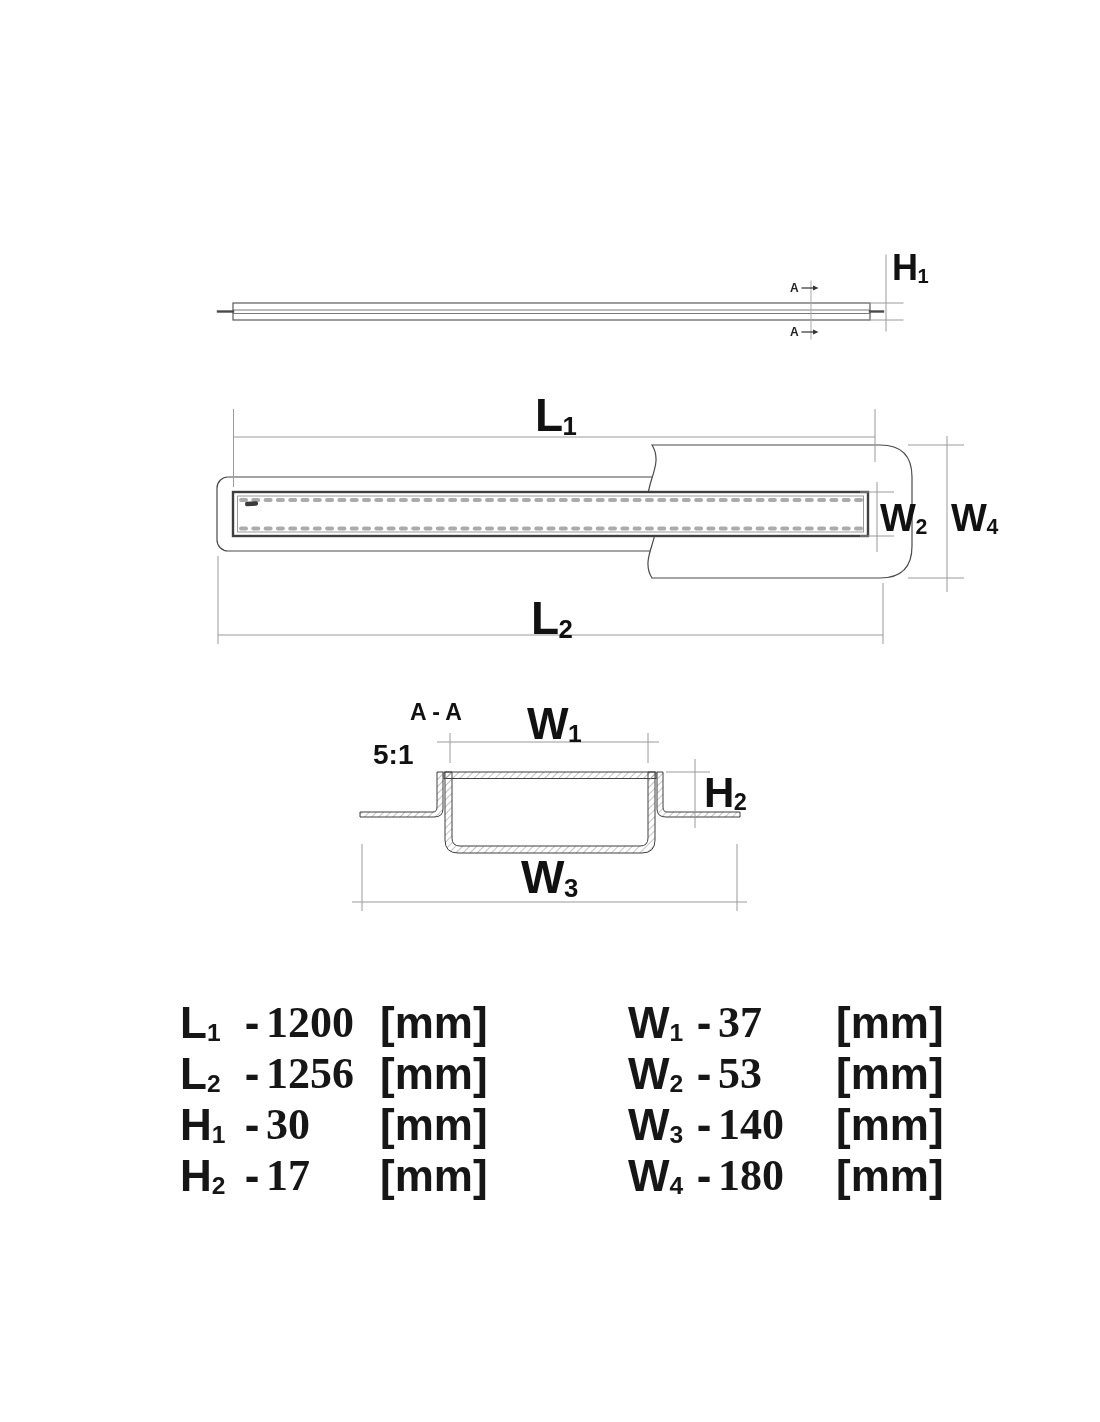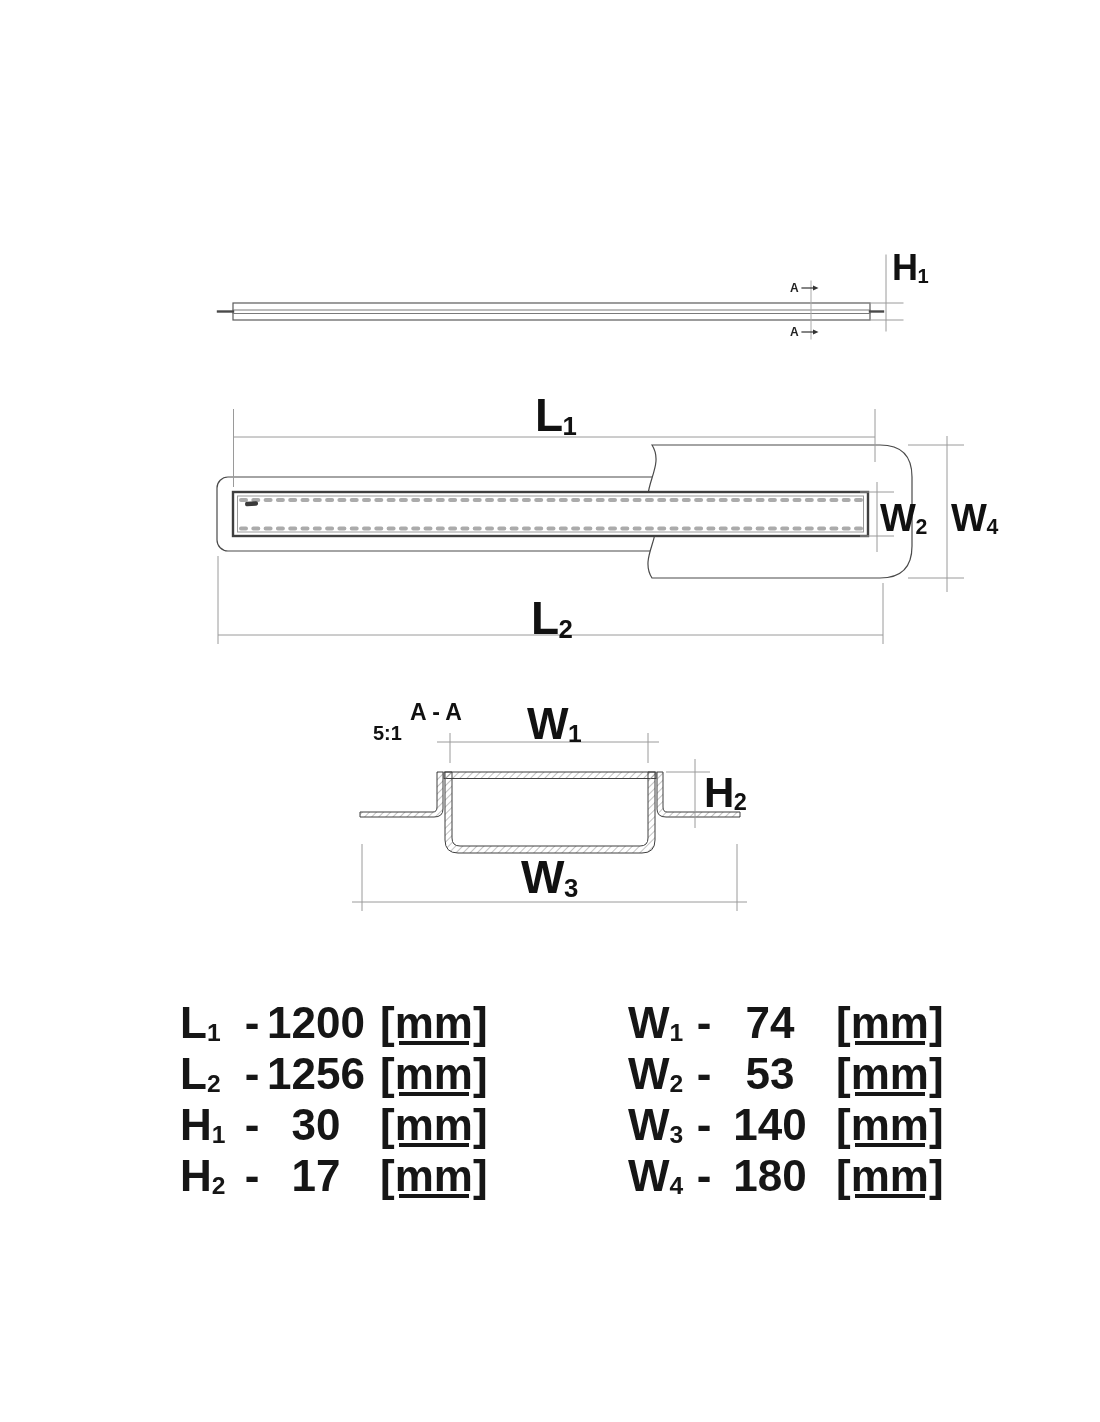--- a/index.html
+++ b/index.html
@@ -14,23 +14,23 @@
   }
   .sub{font-size:0.56em;position:relative;top:0.14em;letter-spacing:0;}
   .section-caption{position:absolute;font-weight:bold;color:#111;line-height:1;white-space:nowrap;}
   .cut-mark{position:absolute;font-weight:bold;color:#222;font-size:12px;line-height:1;}
   
   .tcol{position:absolute;top:997px;}
   .trow{display:flex;height:51px;line-height:51px;font-size:44px;font-weight:bold;color:#161616;white-space:nowrap;}
   .tsym{width:58px;}
   .tcol-right .tsym{width:62px;}
   .tdash{width:28px;text-align:center;}
-  .tval{width:100px;text-align:center;}
+  .tval{width:100px;text-align:left;font-family:Liberation Serif, serif;}
   .tcol-right .tval{width:104px;}
-  .tunit{margin-left:14px;text-decoration:underline;}
+  .tunit{margin-left:14px;}
 </style>
 </head>
 <body>
 
 <div class="page">
 
   <svg class="linework" width="1100" height="1422" viewBox="0 0 1100 1422">
     <defs>
       <pattern id="hatch" patternUnits="userSpaceOnUse" width="5" height="5" patternTransform="rotate(45)">
         <line x1="0" y1="0" x2="0" y2="5" stroke="#8f8f8f" stroke-width="1.1"></line>
@@ -119,21 +119,21 @@
 
   <span class="dim-label" style="left:535px;top:392px;font-size:46px;"><span>L</span><span class="sub">1</span></span>
 
   <span class="dim-label" style="left:531px;top:595px;font-size:46px;"><span>L</span><span class="sub">2</span></span>
 
   <span class="dim-label" style="left:880px;top:499px;font-size:38px;"><span>W</span><span class="sub">2</span></span>
 
   <span class="dim-label" style="left:951px;top:499px;font-size:38px;"><span>W</span><span class="sub">4</span></span>
 
   <span class="section-caption" style="left:366px;top:701px;font-size:23px;margin-left:44px;">A - A</span>
-  <span class="section-caption" style="left:373px;top:723px;font-size:20px;">5:1</span>
+  <span class="section-caption" style="left:373px;top:741px;font-size:28px;">5:1</span>
 
   <span class="dim-label" style="left:527px;top:702px;font-size:44px;"><span>W</span><span class="sub">1</span></span>
 
   <span class="dim-label" style="left:704px;top:772px;font-size:42px;"><span>H</span><span class="sub">2</span></span>
 
   <span class="dim-label" style="left:521px;top:854px;font-size:46px;"><span>W</span><span class="sub">3</span></span>
 
   <div>
     <div class="tcol" style="left:180px;">
       <div class="trow">
@@ -159,21 +159,21 @@
         <span class="tdash">-</span>
         <span class="tval">17</span>
         <span class="tunit">[mm]</span>
       </div>
     </div>
 
     <div class="tcol tcol-right" style="left:628px;">
       <div class="trow">
         <span class="tsym"><span>W</span><span class="sub">1</span></span>
         <span class="tdash">-</span>
-        <span class="tval">74</span>
+        <span class="tval">37</span>
         <span class="tunit">[mm]</span>
       </div>
       <div class="trow">
         <span class="tsym"><span>W</span><span class="sub">2</span></span>
         <span class="tdash">-</span>
         <span class="tval">53</span>
         <span class="tunit">[mm]</span>
       </div>
       <div class="trow">
         <span class="tsym"><span>W</span><span class="sub">3</span></span>

